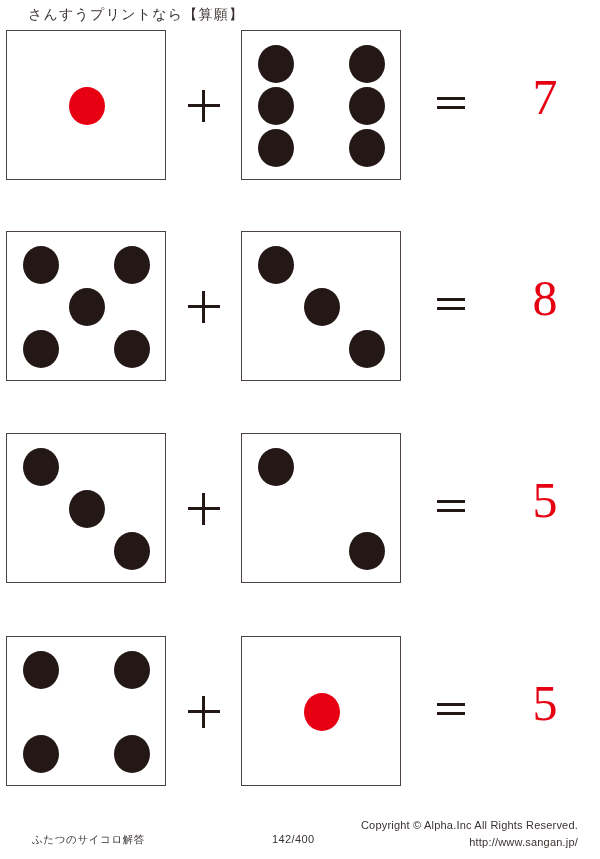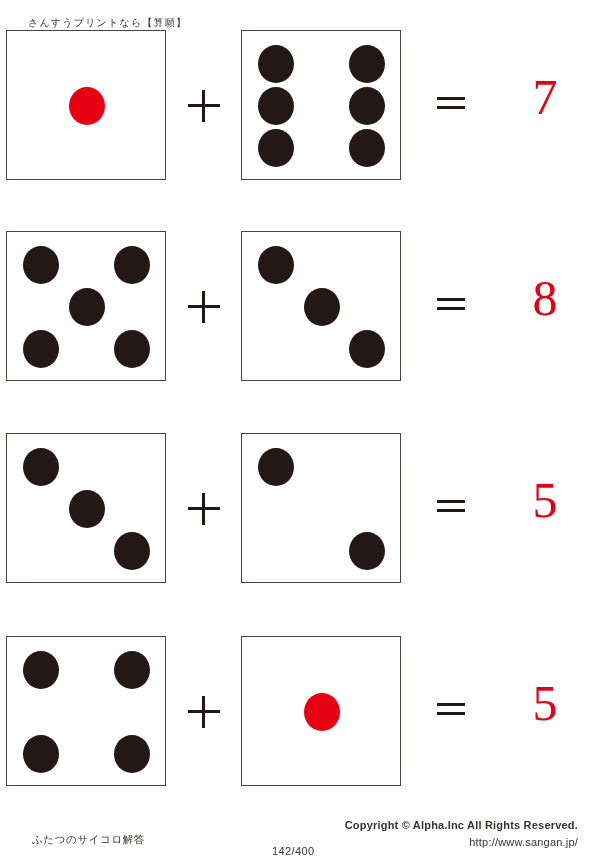--- a/index.html
+++ b/index.html
@@ -13,25 +13,24 @@
     position: relative;
     font-family: "Liberation Sans", "DejaVu Sans", sans-serif;
     overflow: hidden;
   }
 
   
   #header-title {
     position: absolute;
     left: 28px;
     top: 6px;
-    font-size: 10px;
+    font-size: 14px;
     letter-spacing: 1.2px;
     color: #3a3230;
     white-space: nowrap;
-    margin-top: 10px;
   }
 
   
   .problem-row {
     position: absolute;
     left: 0;
     width: 600px;
     height: 152px;
   }
   .problem-row[data-row="0"] { top: 30px; }
@@ -136,32 +135,30 @@
     font-family: Liberation Serif, serif;
   }
   #footer-page-number {
     position: absolute;
     left: 272px;
     top: 833px;
     font-size: 11px;
     letter-spacing: 0.4px;
     color: #3a3230;
     white-space: nowrap;
-    margin-top: 12px;
   }
   #footer-copyright {
     position: absolute;
     right: 22px;
     top: 819px;
     font-size: 11px;
     letter-spacing: 0.2px;
     color: #3a3230;
     white-space: nowrap;
     text-align: right;
-    font-weight: bold;
   }
   #footer-url {
     position: absolute;
     right: 22px;
     top: 836px;
     font-size: 11px;
     letter-spacing: 0.2px;
     color: #3a3230;
     white-space: nowrap;
     text-align: right;

